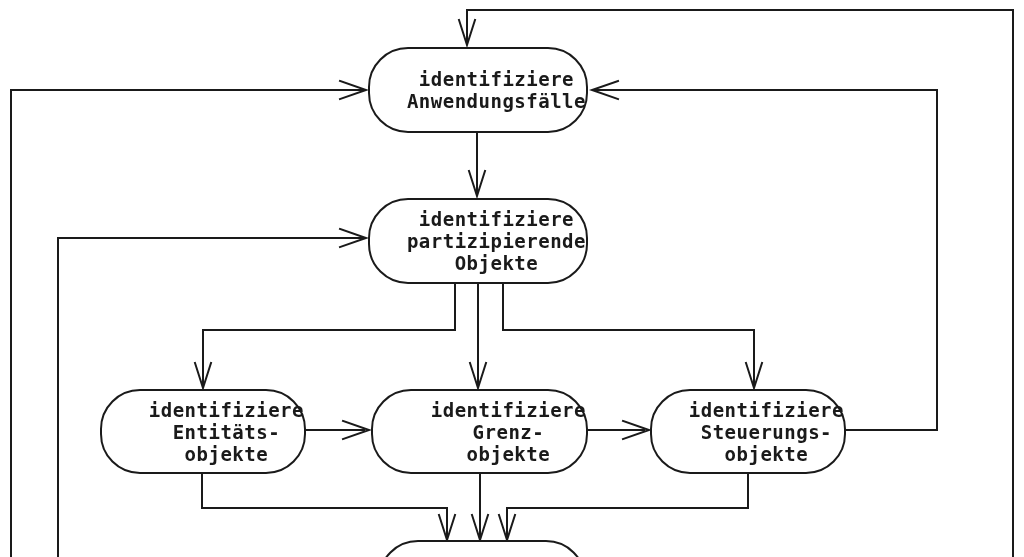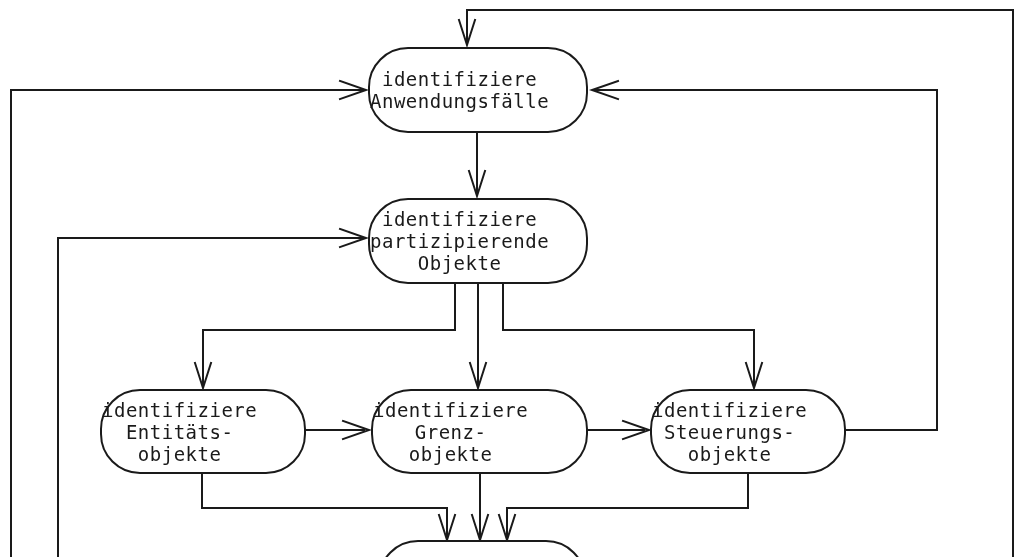--- a/index.html
+++ b/index.html
@@ -34,22 +34,23 @@
     stroke-linejoin: miter;
   }
   .node {
     position: absolute;
     box-sizing: border-box;
     background: #ffffff;
     border: 2px solid var(--line, #1a1a1a);
     border-radius: 40px;
     display: flex;
     align-items: center;
-    justify-content: flex-start;
+    justify-content: flex-end;
     text-align: center;
+    font-weight: bold;
   }
   .node .label {
     white-space: pre-line;
     font-size: 19px;
     line-height: 22px;
     letter-spacing: 0.5px;
     color: var(--line, #1a1a1a);
   }
   .node-anwendungsfaelle { left: 368px; top: 47px;  width: 220px; height: 86px; }
   .node-partizipierende  { left: 368px; top: 198px; width: 220px; height: 86px; }

